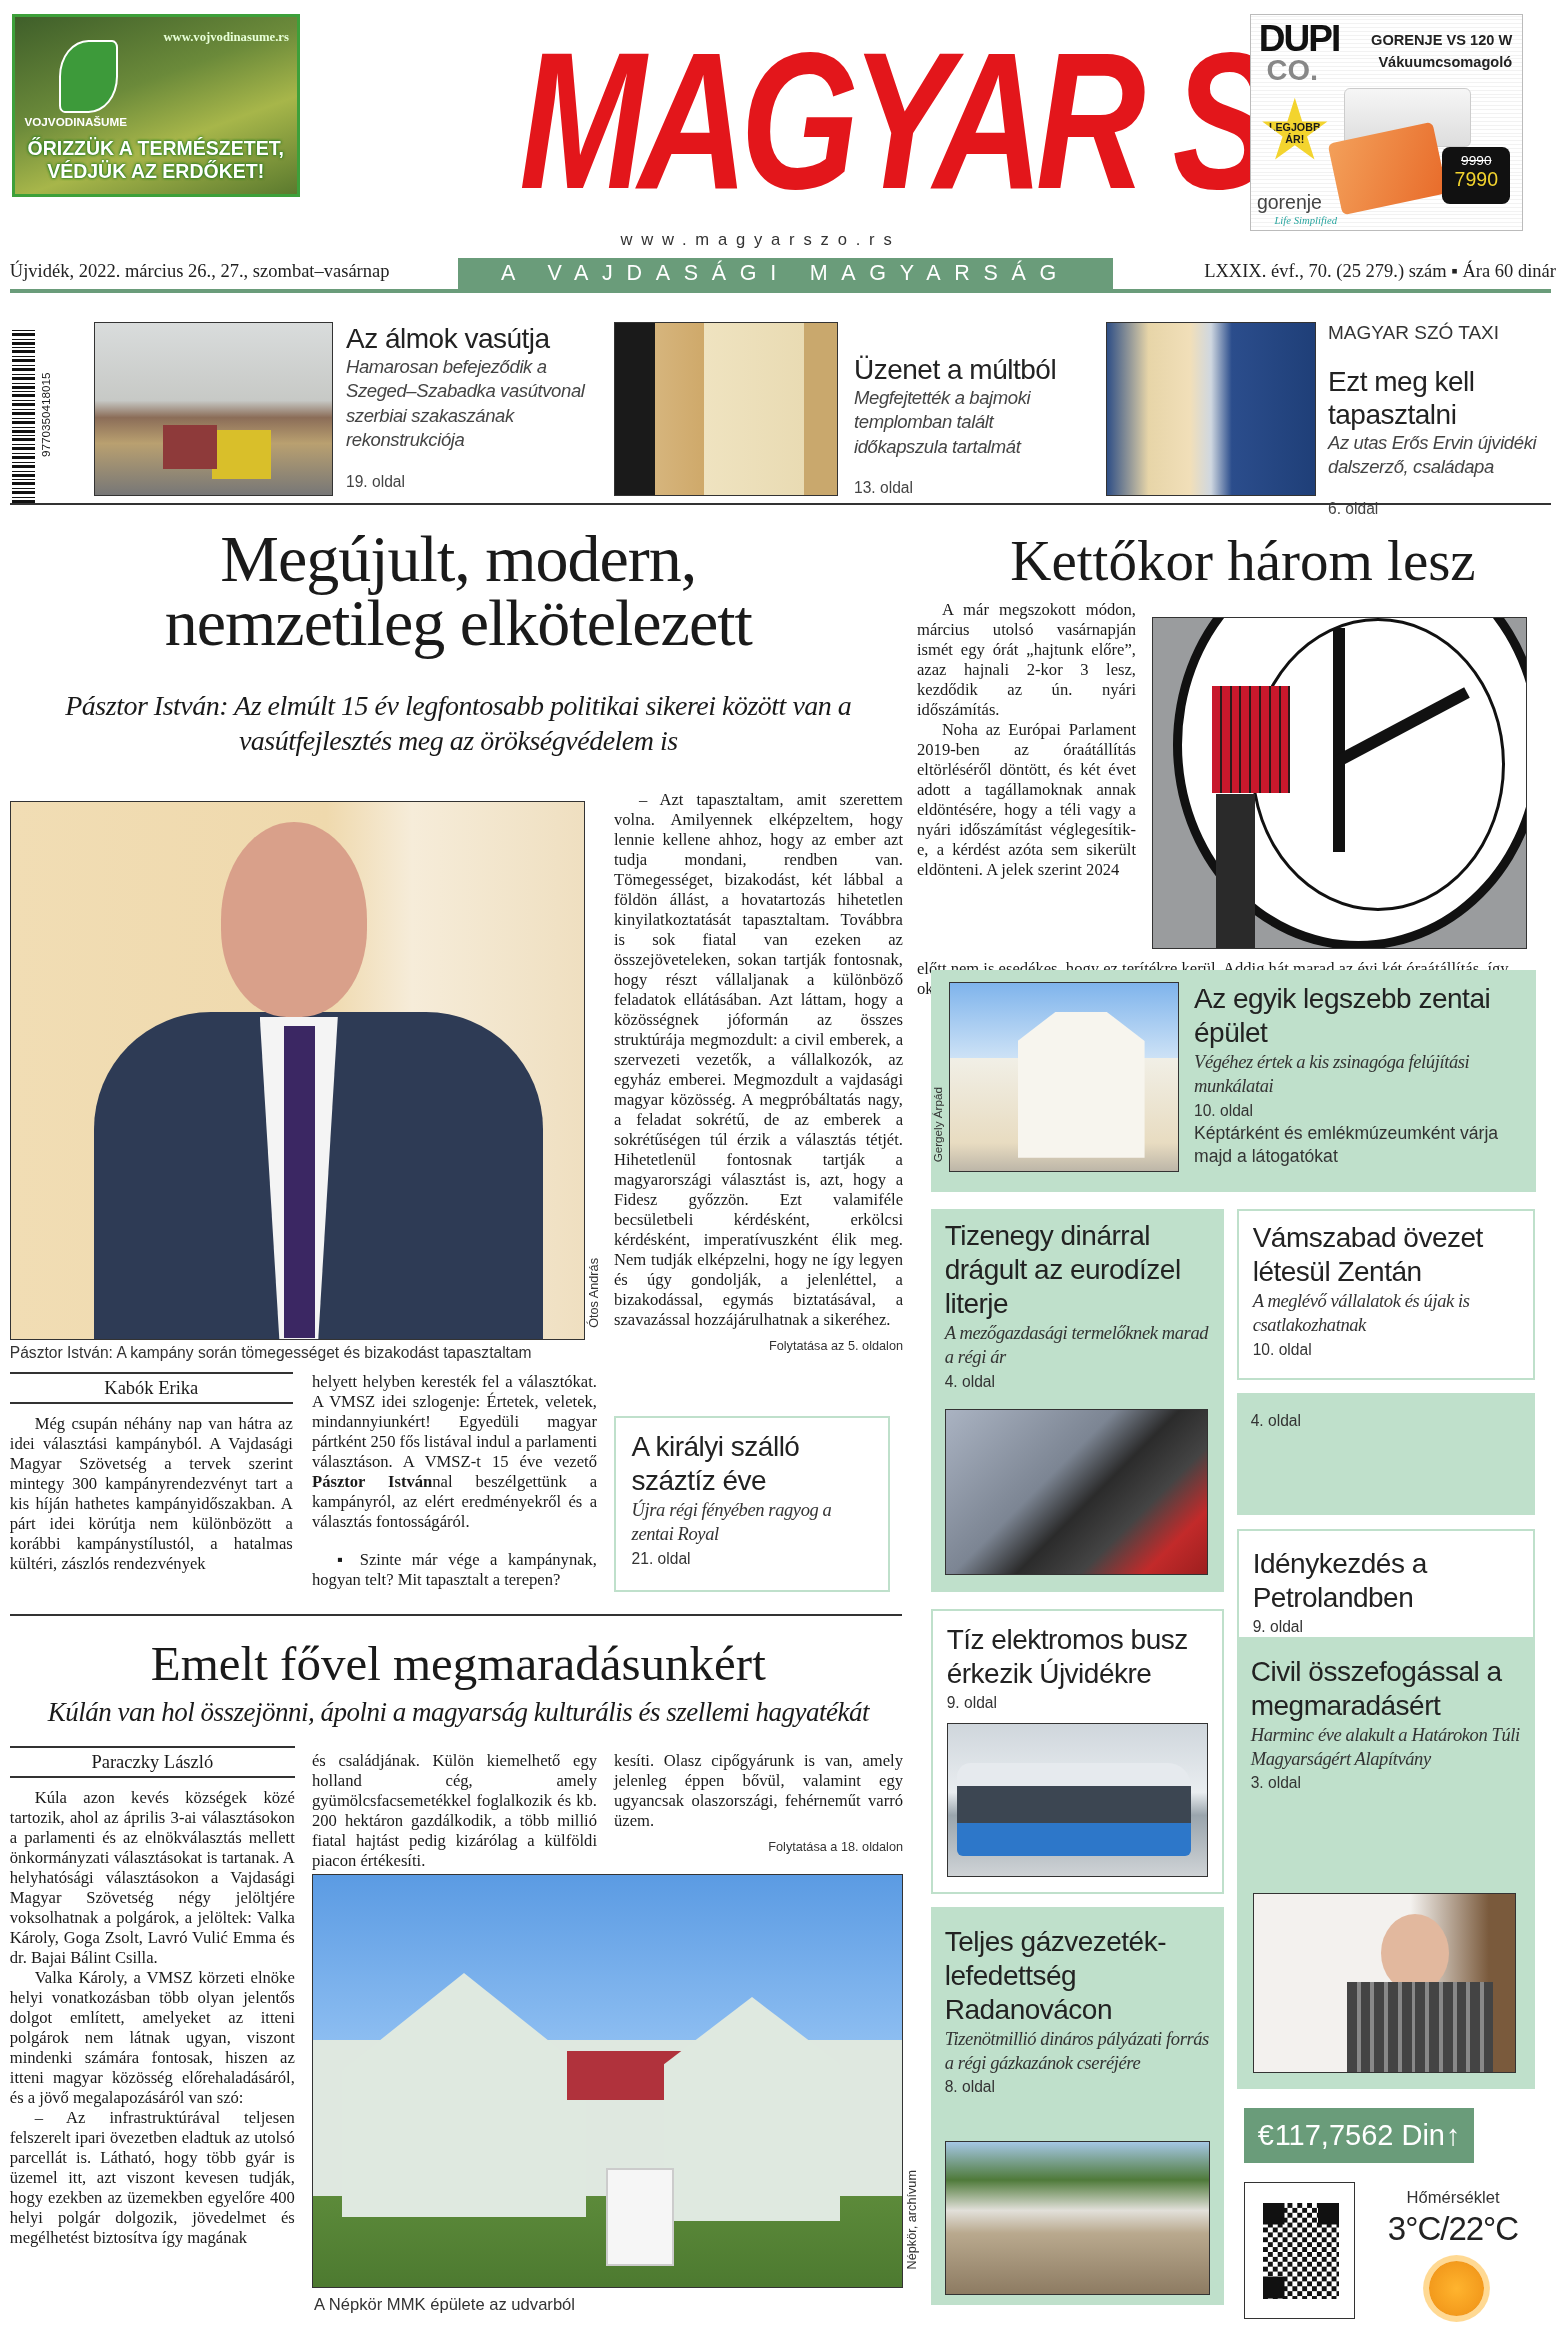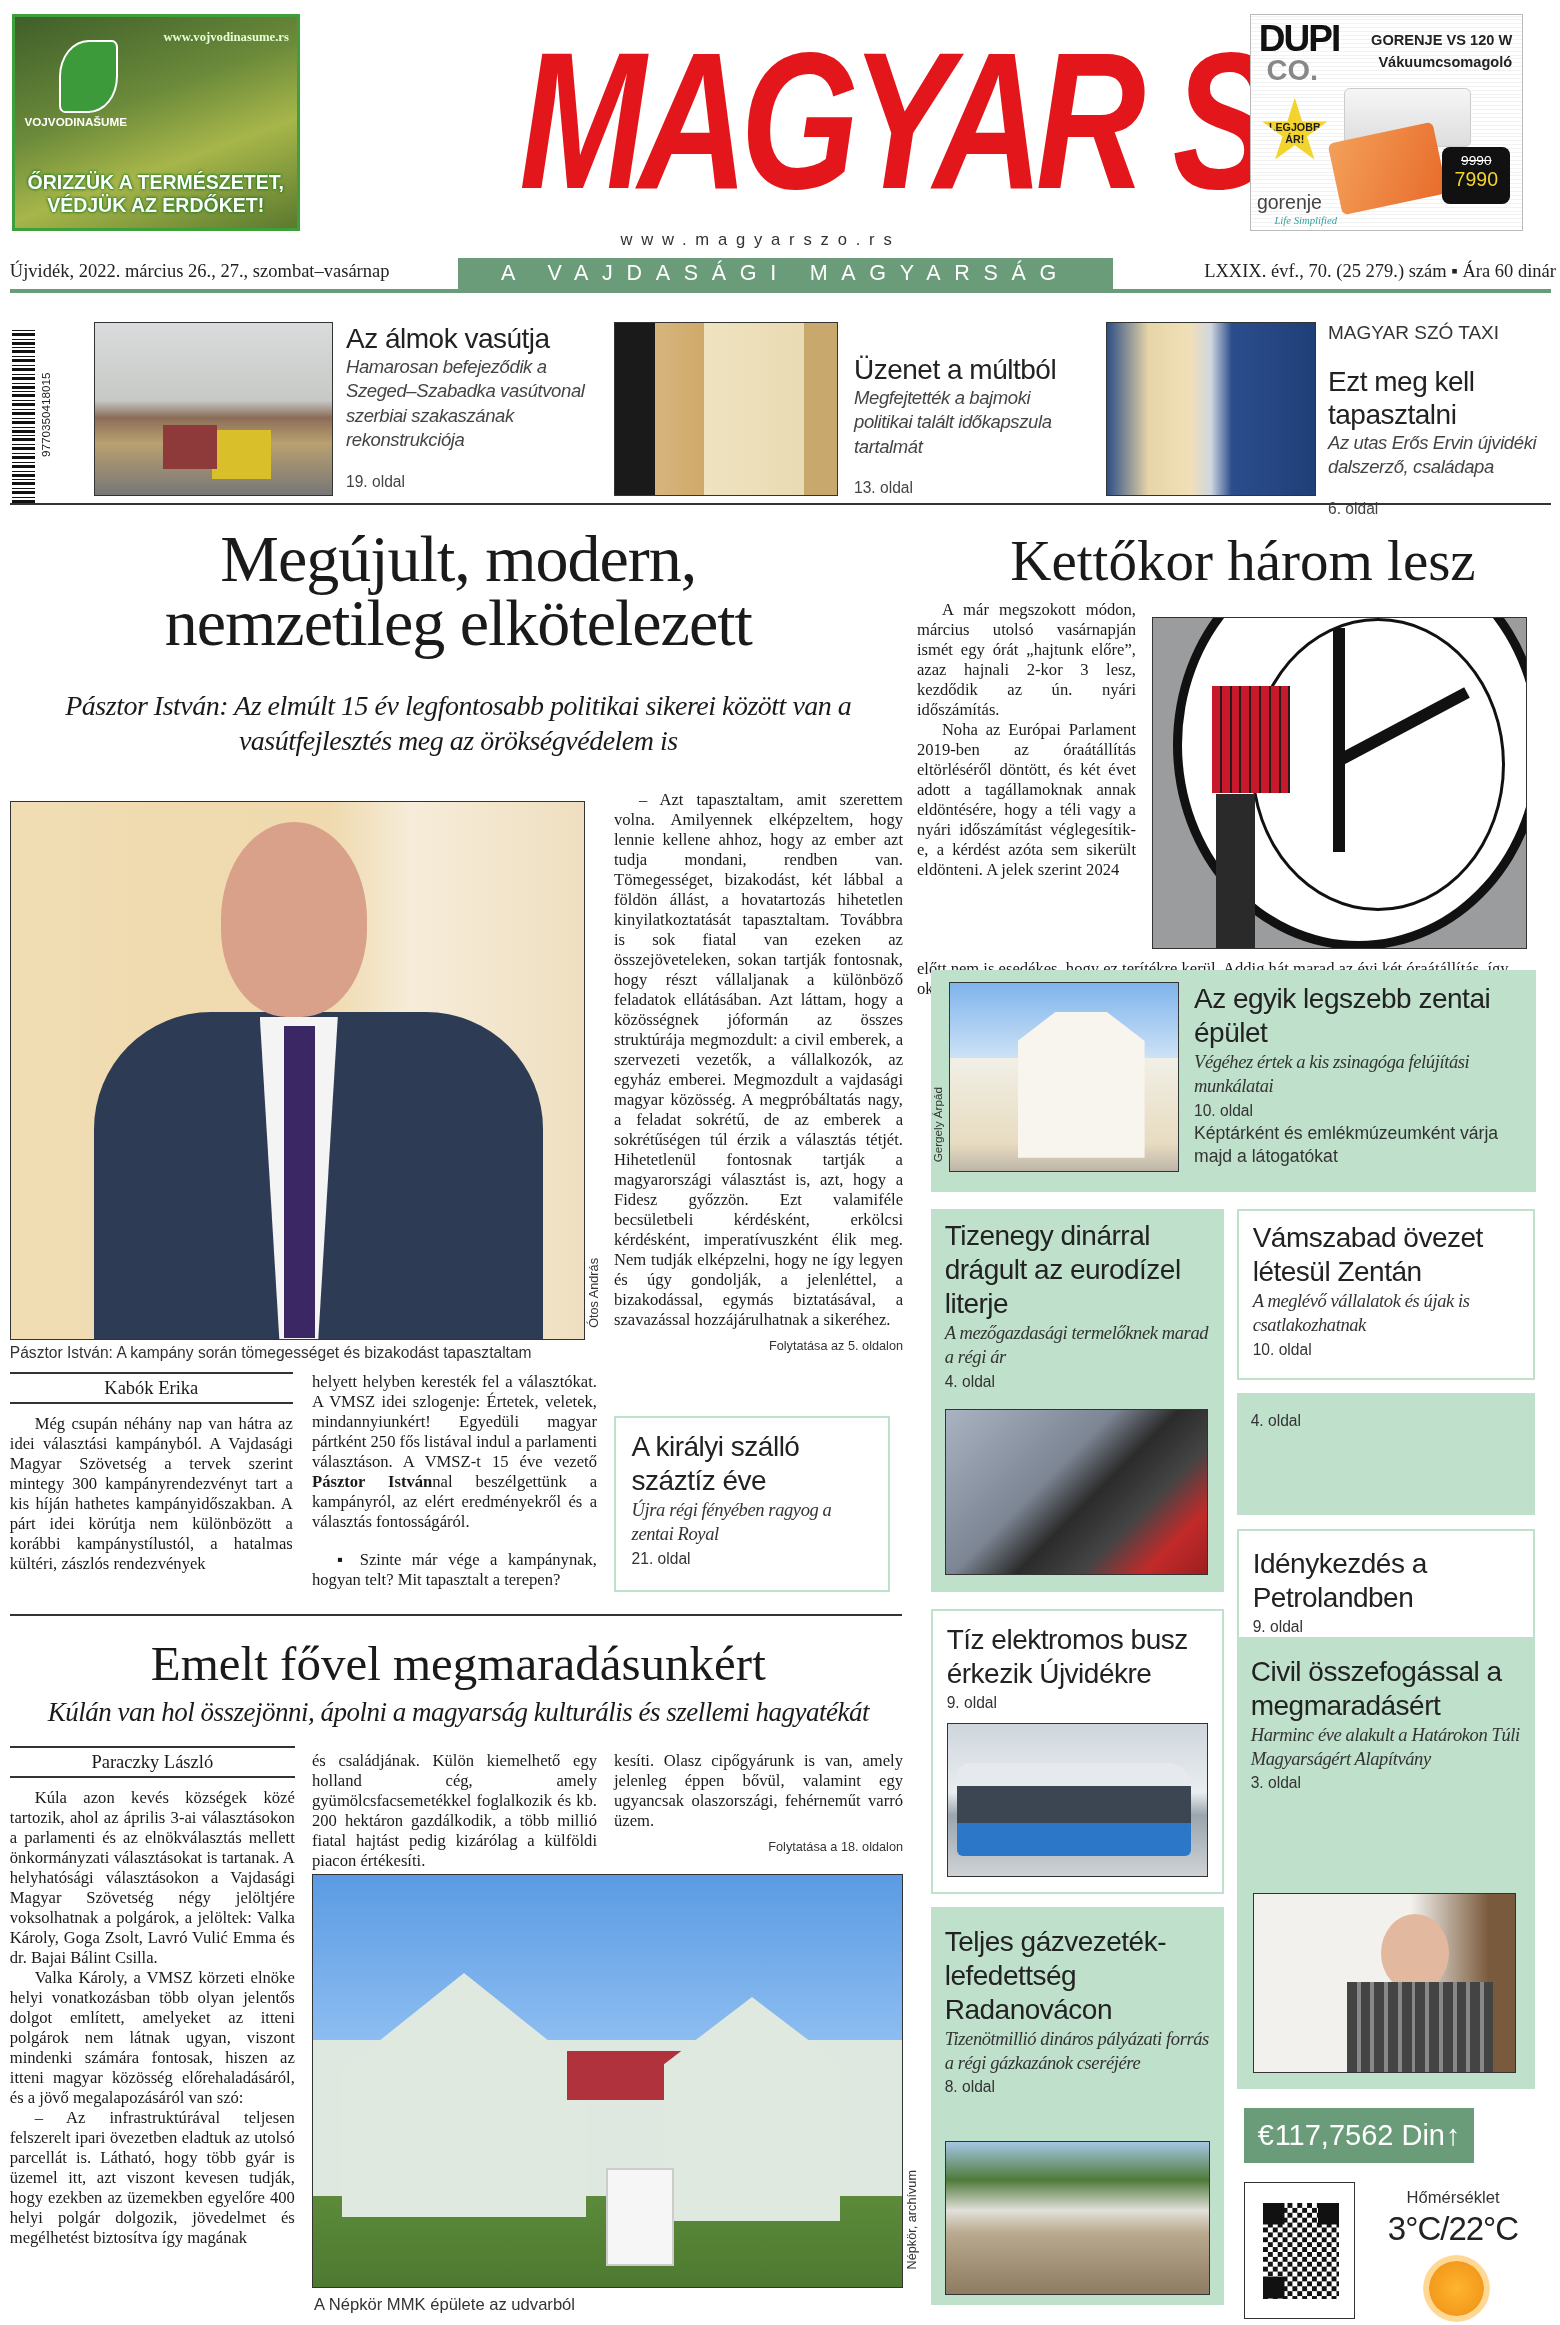--- a/index.html
+++ b/index.html
@@ -14,21 +14,21 @@
 
 
 #logo{left:444px;top:17.6px;width:683px;height:205px;font-family:"Liberation Sans",sans-serif;font-weight:bold;font-style:italic;color:#e3161b;font-size:195px;line-height:205px;letter-spacing:-9.8px;text-align:center;transform:scaleX(0.78);transform-origin:center top;white-space:nowrap}
 #url{left:546px;top:230px;width:429px;text-align:center;font-family:"Liberation Sans",sans-serif;font-size:16.6px;letter-spacing:8.8px;color:#333}
 #date{left:9.8px;top:261px;font-size:18.5px;color:#222}
 #tagline{left:458px;top:258px;width:655px;height:31px;background:#6a9c7a;color:#fff;font-family:"Liberation Sans",sans-serif;font-size:21.5px;letter-spacing:13.7px;text-align:center;line-height:31px}
 #edition{right:4px;top:261px;font-size:18.5px;color:#222;text-align:center}
 #rule-top{left:9.8px;top:289px;width:1541px;height:3.9px;background:#6a9c7a}
 
 
-#ad-left{left:11.7px;top:13.7px;width:288px;height:217px;background:linear-gradient(160deg,#3f5f2a 0%,#6b8a3a 40%,#a7b64a 65%,#5b7a2e 100%);border:3.9px solid #3da03a}
+#ad-left{left:11.7px;top:13.7px;width:288px;height:183px;background:linear-gradient(160deg,#3f5f2a 0%,#6b8a3a 40%,#a7b64a 65%,#5b7a2e 100%);border:3.9px solid #3da03a}
 #ad-left .url{position:absolute;right:7.8px;top:13.7px;font-size:12.7px;font-weight:bold;color:#e8ffd8}
 #ad-left .leaf{position:absolute;left:44px;top:23.4px;width:59px;height:73px;background:#3d9a3a;border-radius:50% 10% 50% 10%;border:2.9px solid #fff}
 #ad-left .brand{position:absolute;left:9.8px;top:98px;font-family:"Liberation Sans",sans-serif;font-size:11.7px;font-weight:bold;color:#fff}
 #ad-left .slogan{position:absolute;left:0;right:0;bottom:9.8px;text-align:center;font-family:"Liberation Sans",sans-serif;font-weight:bold;font-size:19.5px;line-height:23.4px;color:#fff;text-shadow:0 0 2.9px #1c7a1c,0 0 2.9px #1c7a1c}
 #ad-right{left:1250px;top:13.7px;width:273px;height:217px;border:1px solid #bbb;background:repeating-linear-gradient(0deg,#fff 0 2.9px,#f2f2f2 2.9px 3.9px)}
 #ad-right .dupi{position:absolute;left:7.8px;top:5.9px;font-family:"Liberation Sans",sans-serif;font-weight:bold;font-size:37px;line-height:35px;color:#111;letter-spacing:-2px}
 #ad-right .co{position:absolute;left:15.6px;top:39px;font-family:"Liberation Sans",sans-serif;font-weight:bold;font-size:29px;color:#888}
 #ad-right .prod{position:absolute;right:9.8px;top:15.6px;text-align:right;font-family:"Liberation Sans",sans-serif;font-weight:bold;font-size:14.6px;line-height:21.5px;color:#222}
 #ad-right .machine{position:absolute;left:93px;top:73px;width:127px;height:59px;background:linear-gradient(#f6f6f6,#ddd);border-radius:5.9px;border:1px solid #ccc}
 #ad-right .food{position:absolute;left:83px;top:117px;width:107px;height:73px;background:linear-gradient(120deg,#f3a05a,#e86b2a);border-radius:5.9px;transform:rotate(-12deg)}
@@ -130,21 +130,21 @@
 </div>
 <div class="abs" style="left:346px;top:322px;width:254px">
   <div class="teaser-title">Az álmok vasútja</div>
   <div class="teaser-sub">Hamarosan befejeződik a Szeged–Szabadka vasútvonal szerbiai szakaszának rekonstrukciója</div>
   <div class="teaser-page">19. oldal</div>
 </div>
 
 <div class="photo" style="left:614px;top:322px;width:224px;height:174px;background:linear-gradient(90deg,#1a1a1a 0%,#1a1a1a 18%,#d6b57d 18%,#cfa96a 40%,#efe3c0 40%,#e9dbb3 85%,#c9a86d 85%)"></div>
 <div class="abs" style="left:854px;top:353px;width:234px">
   <div class="teaser-title">Üzenet a múltból</div>
-  <div class="teaser-sub">Megfejtették a bajmoki politikai talált időkapszula tartalmát</div>
+  <div class="teaser-sub">Megfejtették a bajmoki templomban talált időkapszula tartalmát</div>
   <div class="teaser-page">13. oldal</div>
 </div>
 
 <div class="photo" style="left:1106px;top:322px;width:210px;height:174px;background:linear-gradient(90deg,#2f4f86 0%,#e7d5a8 20%,#f1dfb9 40%,#cfd7e0 50%,#2b4d8c 60%,#1f3f78 100%)"></div>
 <div class="abs" style="left:1328px;top:322px;width:224px">
   <div class="teaser-kicker">MAGYAR SZÓ TAXI</div>
   <div class="teaser-title">Ezt meg kell tapasztalni</div>
   <div class="teaser-sub">Az utas Erős Ervin újvidéki dalszerző, családapa</div>
   <div class="teaser-page">6. oldal</div>
 </div>

